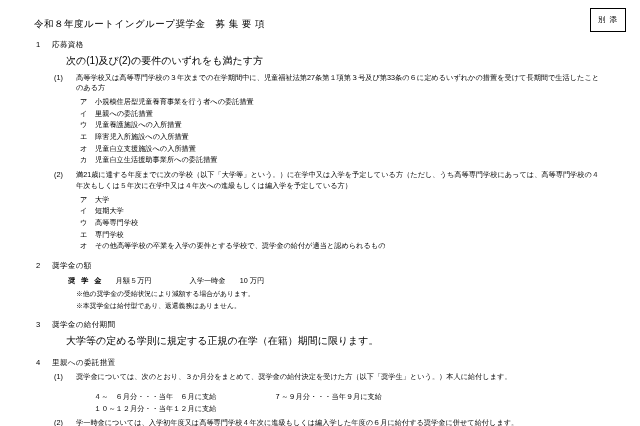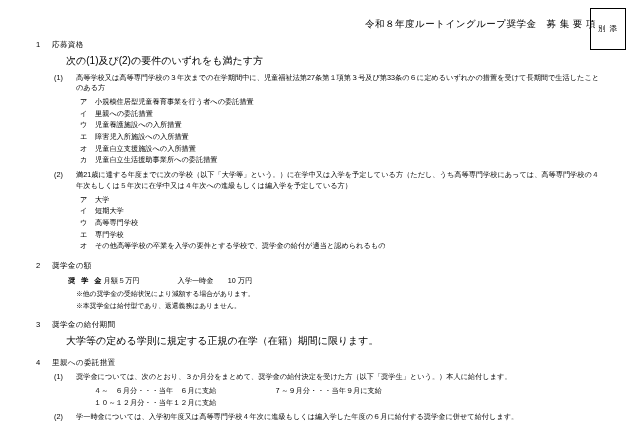--- a/index.html
+++ b/index.html
@@ -21,25 +21,25 @@
     box-sizing: border-box;
     padding: 10px 34px 0 34px;
   }
   .corner-box {
     position: absolute;
     top: 8px;
     right: 14px;
     border: 1px solid #000;
     font-size: 7.5px;
     line-height: 1;
-    padding: 16px 7px;
+    padding: 7px 7px;
     letter-spacing: 1px;
   }
   .doc-title {
-    text-align: right;
+    text-align: left;
     font-size: 9.5px;
     letter-spacing: 0.5px;
     margin: 8px 0 0 0;
     padding-right: 10px;
   }
   .section {
     margin-top: 9px;
   }
   .sec-head {
     font-size: 7.6px;
@@ -93,36 +93,37 @@
     padding-left: 34px;
     font-size: 7.2px;
     display: flex;
     line-height: 1.5;
   }
   .amount-label {
     letter-spacing: 2px;
     font-weight: bold;
   }
   .amount-v1 {
+    margin-left: 12px;
     text-align: right;
   }
   .amount-v2 {
     margin-left: 38px;
   }
   .note {
     padding-left: 42px;
     font-size: 6.8px;
     line-height: 1.5;
     margin-top: 2px;
   }
   .schedule {
     padding-left: 60px;
     font-size: 7.2px;
     line-height: 1.6;
-    margin-top: 3px;
+    margin-top: 9px;
   }
   .sch-row {
     display: flex;
   }
   .sch-left {
     flex: 0 0 180px;
     width: 180px;
   }
   .sch-right {
     flex: 1 1 auto;

